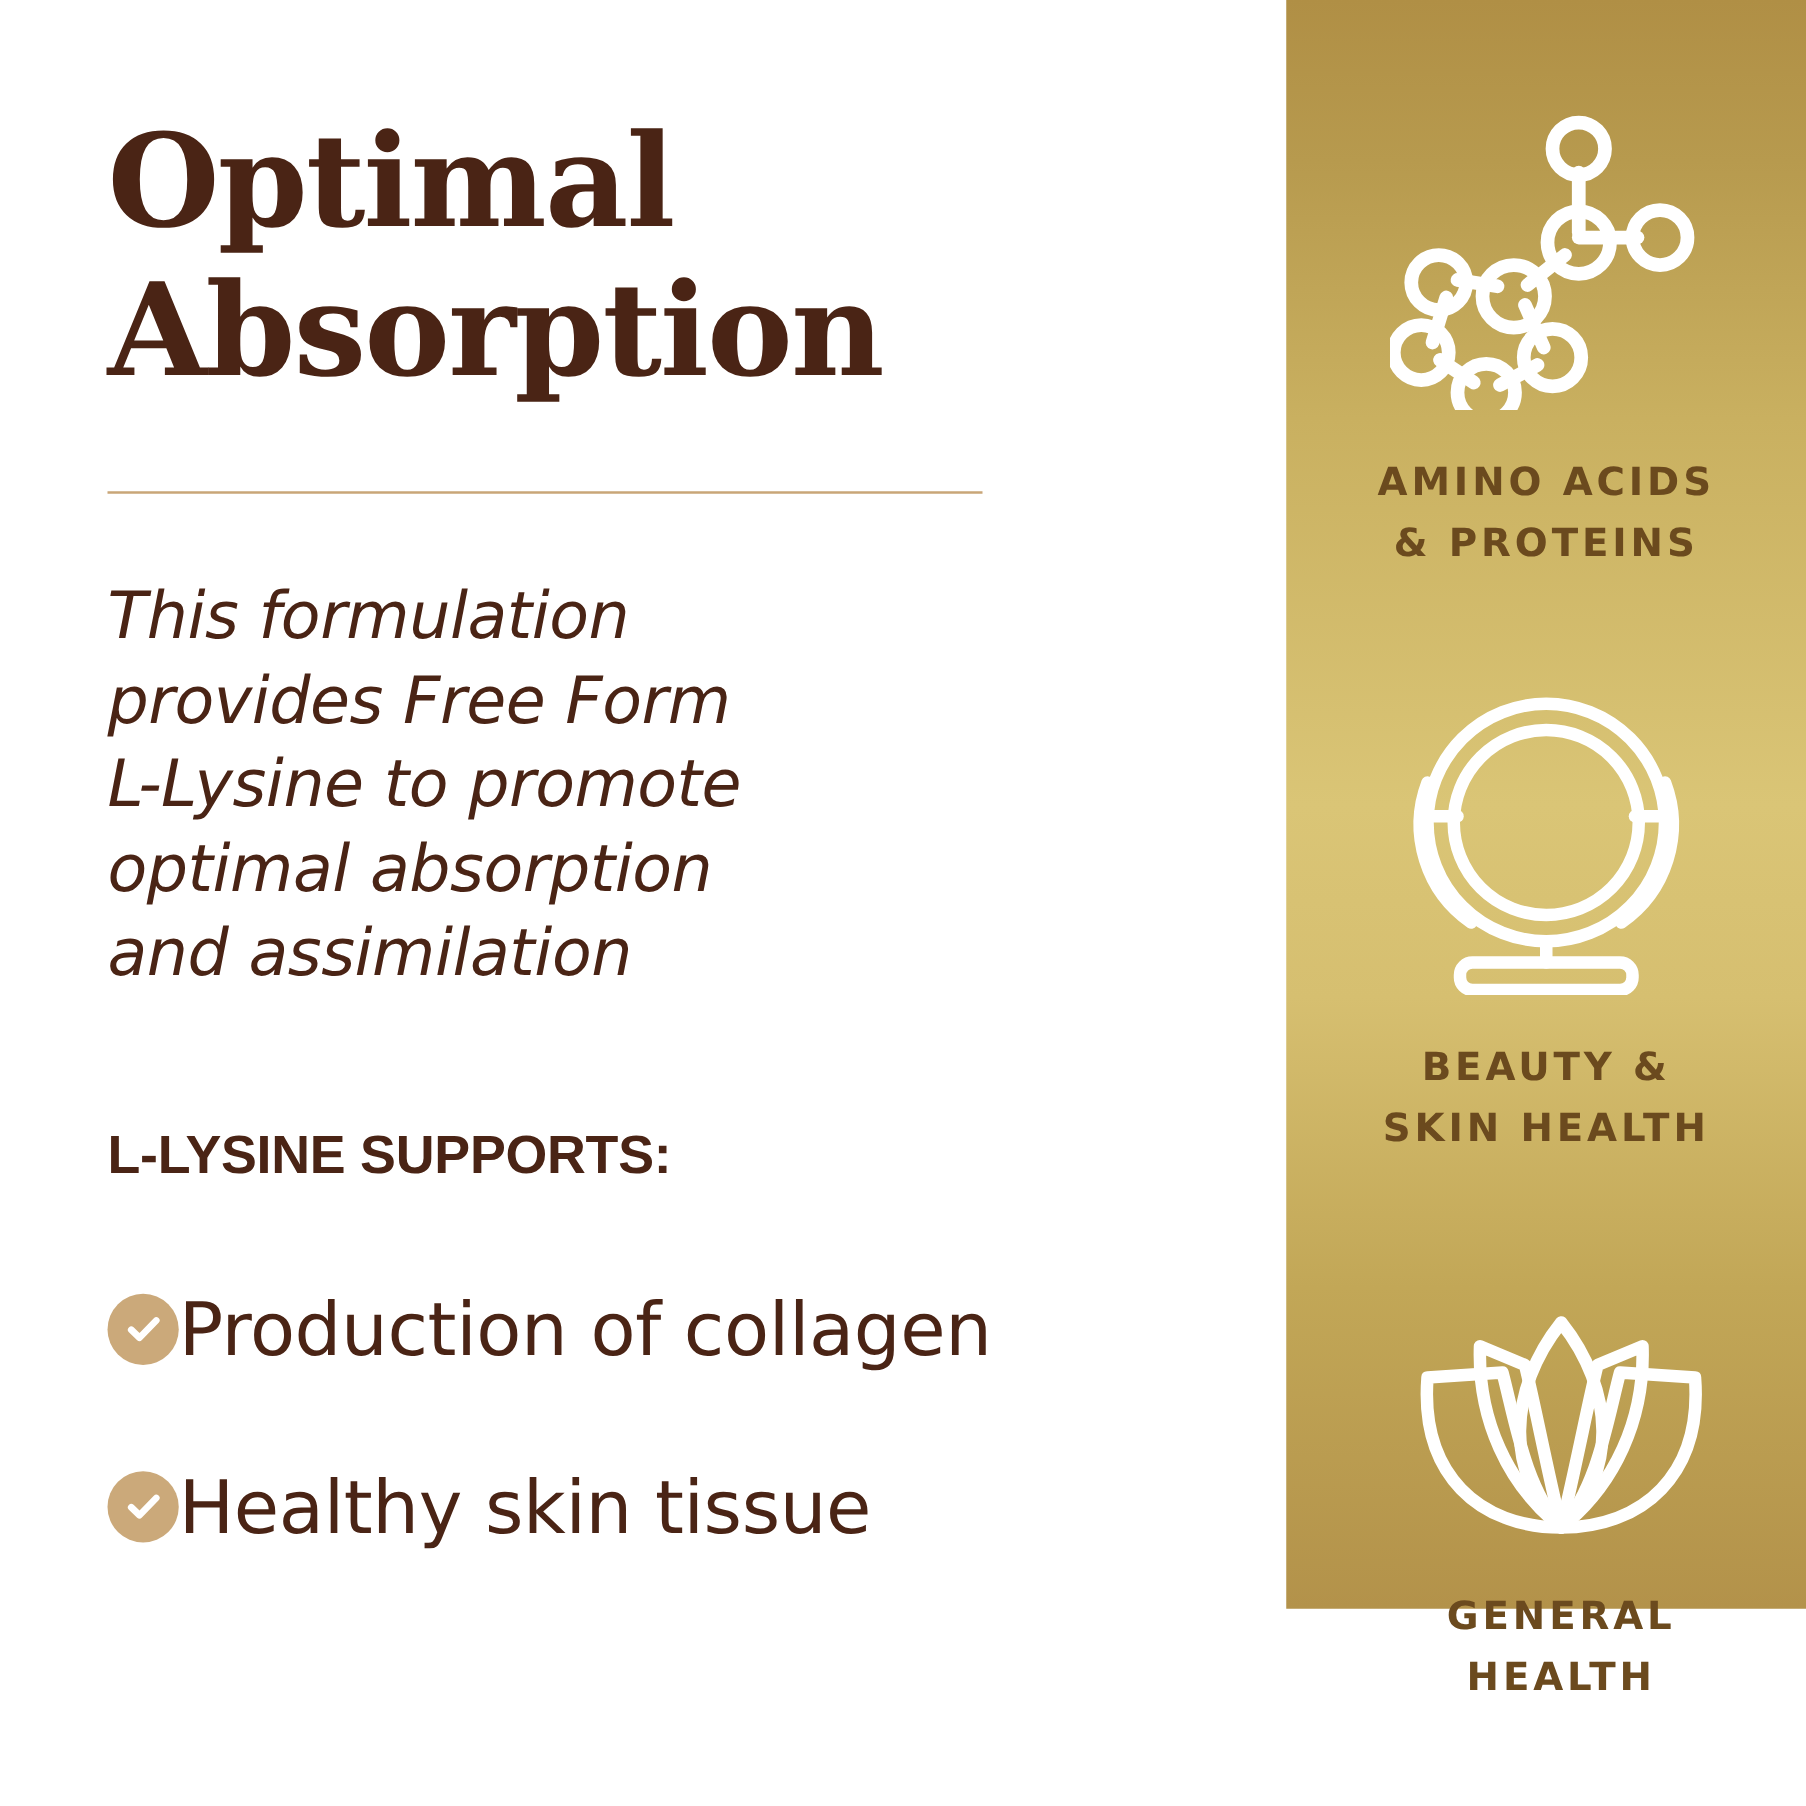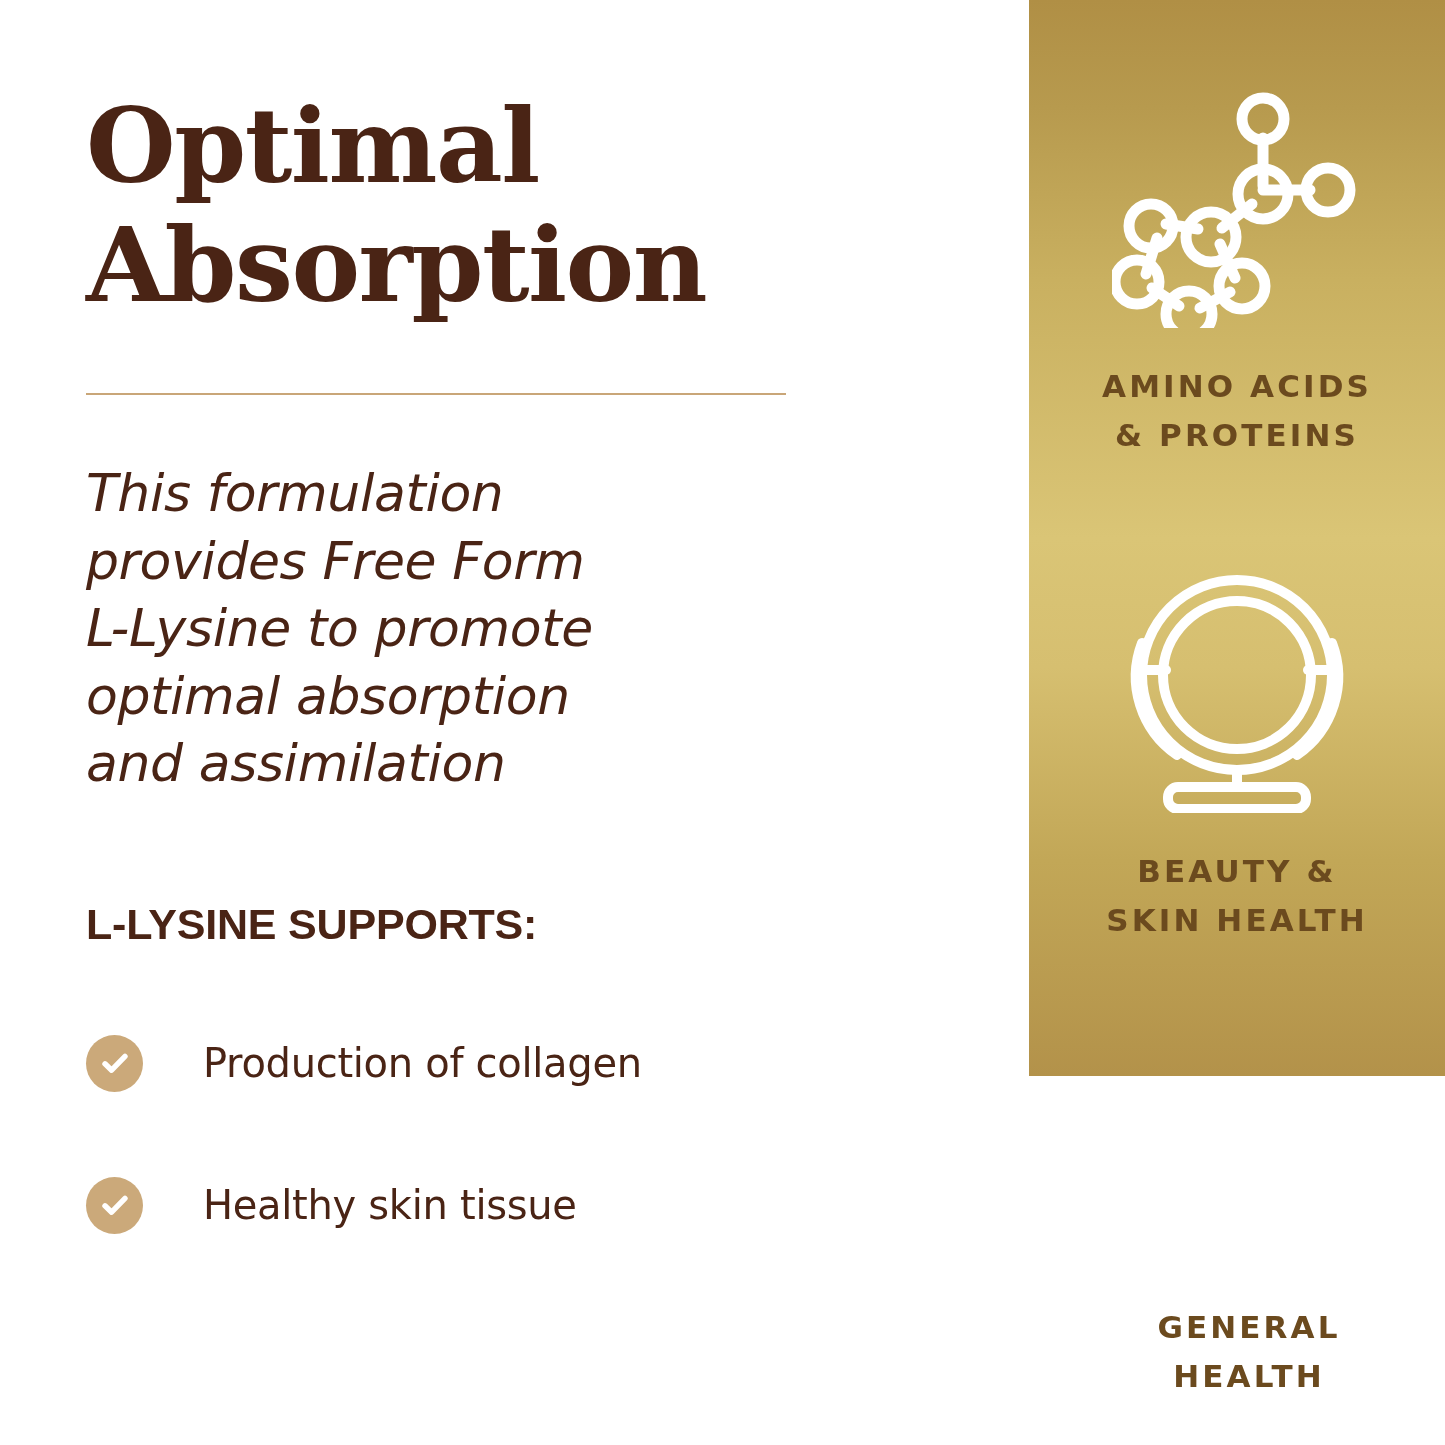--- a/index.html
+++ b/index.html
@@ -103,46 +103,44 @@
     border-radius: 50%;
     background: #CBA97A;
     display: flex;
     align-items: center;
     justify-content: center;
   }
 
   .check-badge svg { display: block; }
 
   .benefit-label {
-    margin-left: 60px;
     font-family: "DejaVu Sans", "Liberation Sans", sans-serif;
-    font-size: 40px;
+    font-size: 59px;
     letter-spacing: -0.3px;
     color: #4A2415;
     white-space: nowrap;
   }
 
   
   #gold-panel {
     width: 416px;
-    height: 1076px;
+    height: 1287px;
     flex: 0 0 416px;
     position: relative;
     background: linear-gradient(to bottom,
         #B08F45 0%,
         #B79A4E 10%,
         #C9B060 26%,
         #DAC576 50%,
         #D6BF70 62%,
         #C2A757 80%,
         #B3924A 100%);
     display: flex;
     flex-direction: column;
     align-items: center;
-    gap: 17px;
   }
 
   .feature-block {
     width: 100%;
     display: flex;
     flex-direction: column;
     align-items: center;
   }
 
   .feature-icon {

